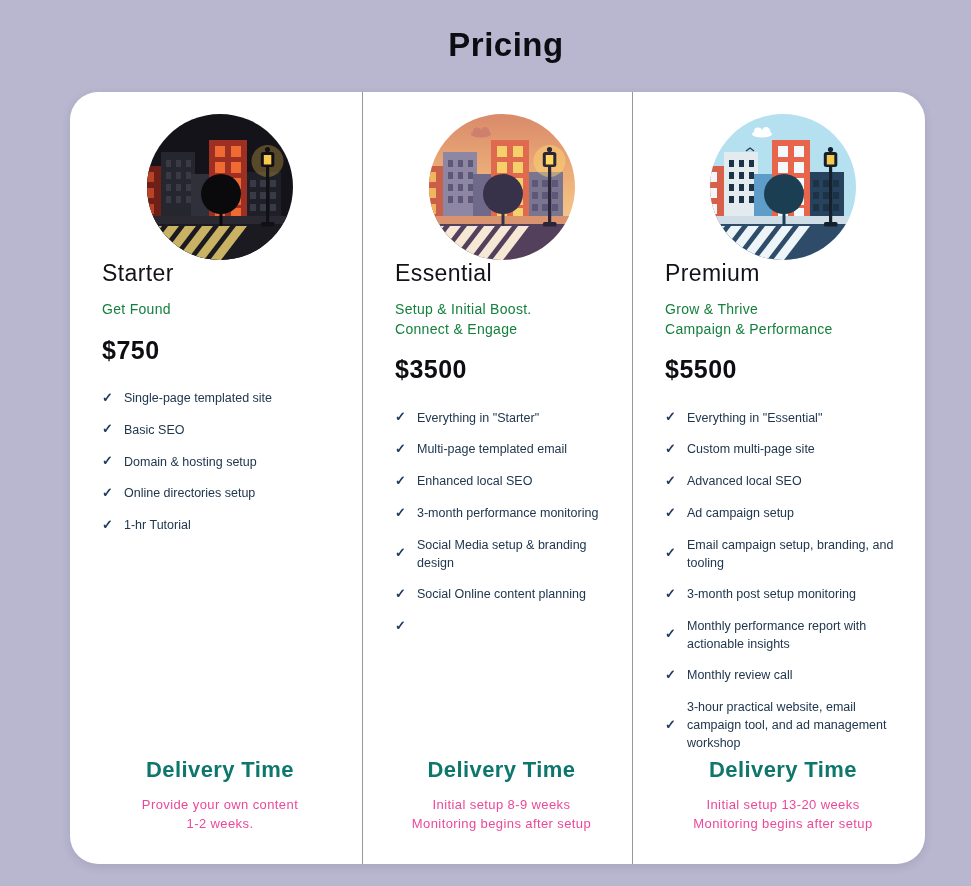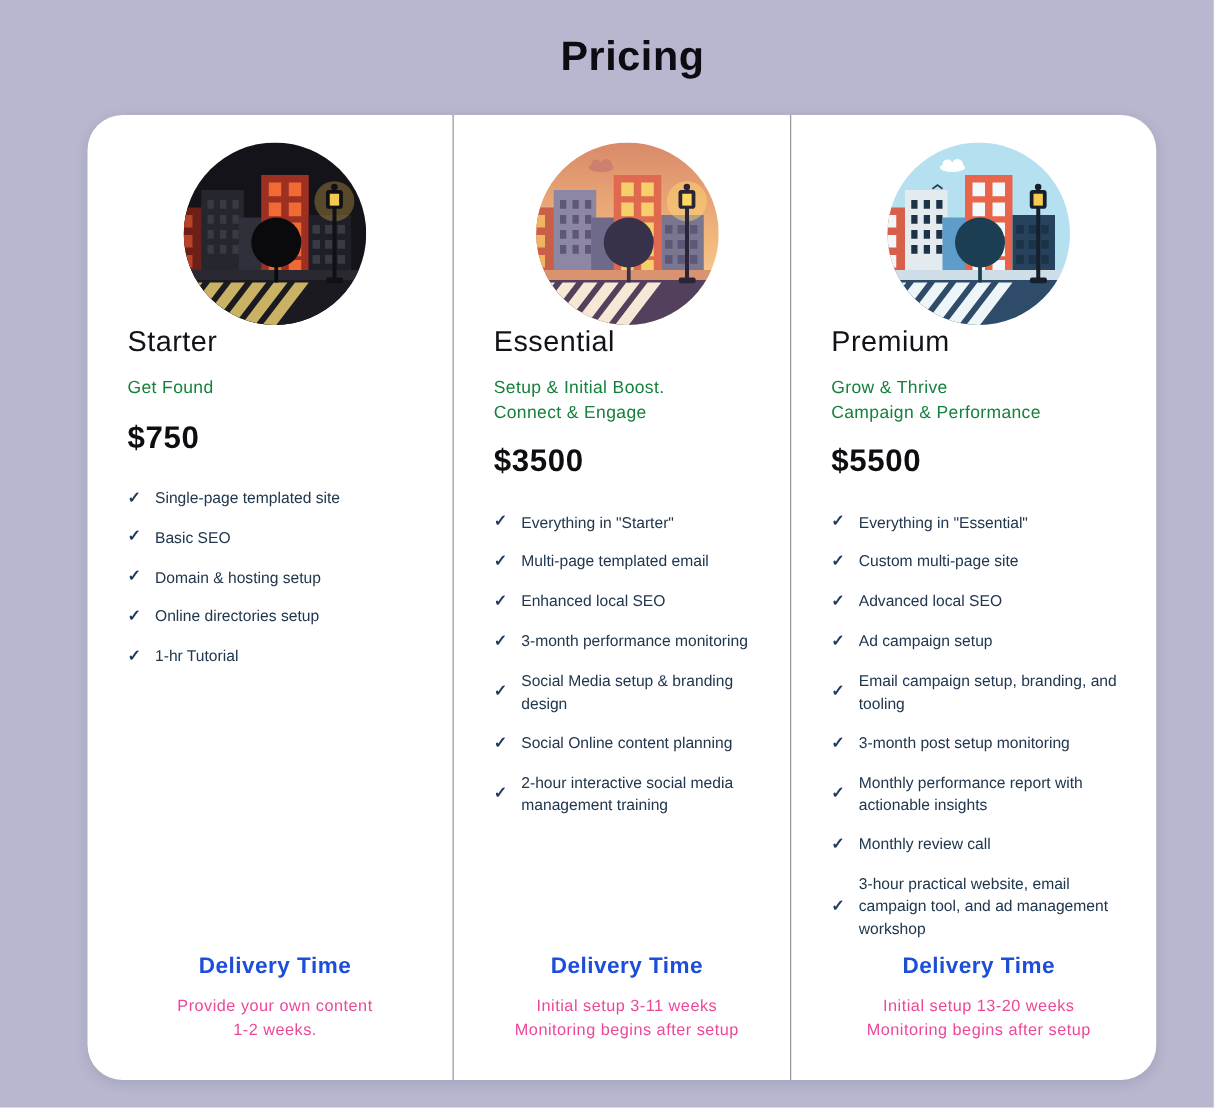--- a/index.html
+++ b/index.html
@@ -69,22 +69,22 @@
   }
   .check-icon{
     flex:0 0 13px;
     color:#1e3a5f;font-weight:bold;font-size:13px;
   }
   .delivery{
     margin-top:auto;
     text-align:center;
   }
   .delivery-heading{
-    font-size:18px;font-weight:bold;
-    color:#1d4ed8;letter-spacing:0.4px;
+    font-size:22px;font-weight:bold;
+    color:#0f766e;letter-spacing:0.4px;
   }
   .delivery-text{
     margin-top:13px;
     font-size:13px;color:#ec4899;
     line-height:1.45;letter-spacing:0.4px;
   }
 </style>
 </head>
 <body>
 
@@ -297,27 +297,26 @@
         <li class="feature-item">
           <span class="check-icon">✓</span>
           <span>Social Media setup &amp; branding design</span>
         </li>
         <li class="feature-item">
           <span class="check-icon">✓</span>
           <span>Social Online content planning</span>
         </li>
         <li class="feature-item">
           <span class="check-icon">✓</span>
-          <span>2-hour interactive social media management training</span>
         </li>
       </ul>
     <div class="delivery">
       <div class="delivery-heading">Delivery Time</div>
       <div class="delivery-text">
-        <div>Initial setup 3-11 weeks</div>
+        <div>Initial setup 8-9 weeks</div>
         <div>Monitoring begins after setup</div>
       </div>
     </div>
   </div>
 
   <div class="plan-col">
     <div class="illustration-wrap"><svg width="146" height="146" viewBox="0 0 146 146" xmlns="http://www.w3.org/2000/svg">
   <defs>
             <clipPath id="clip-day-city-scene">
               <circle cx="73" cy="73" r="73"></circle>

